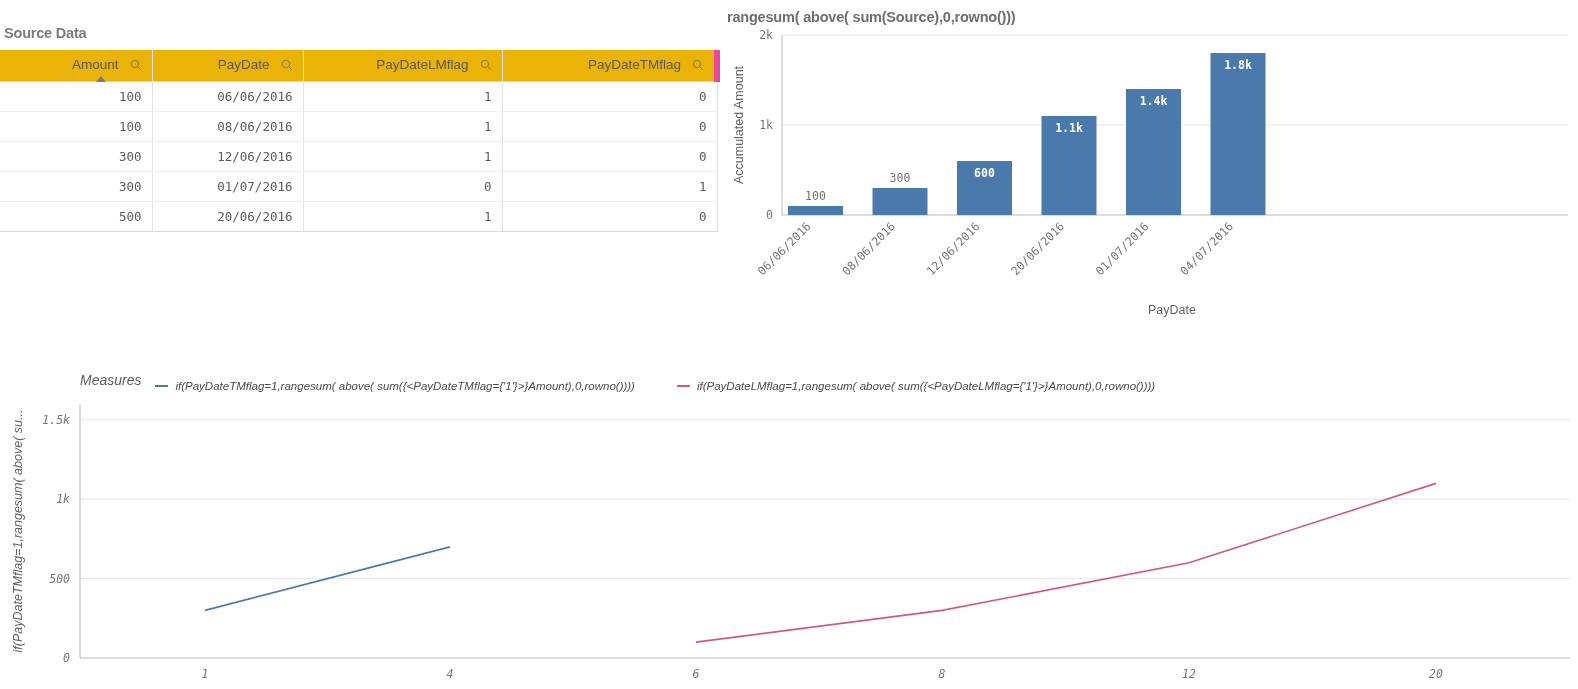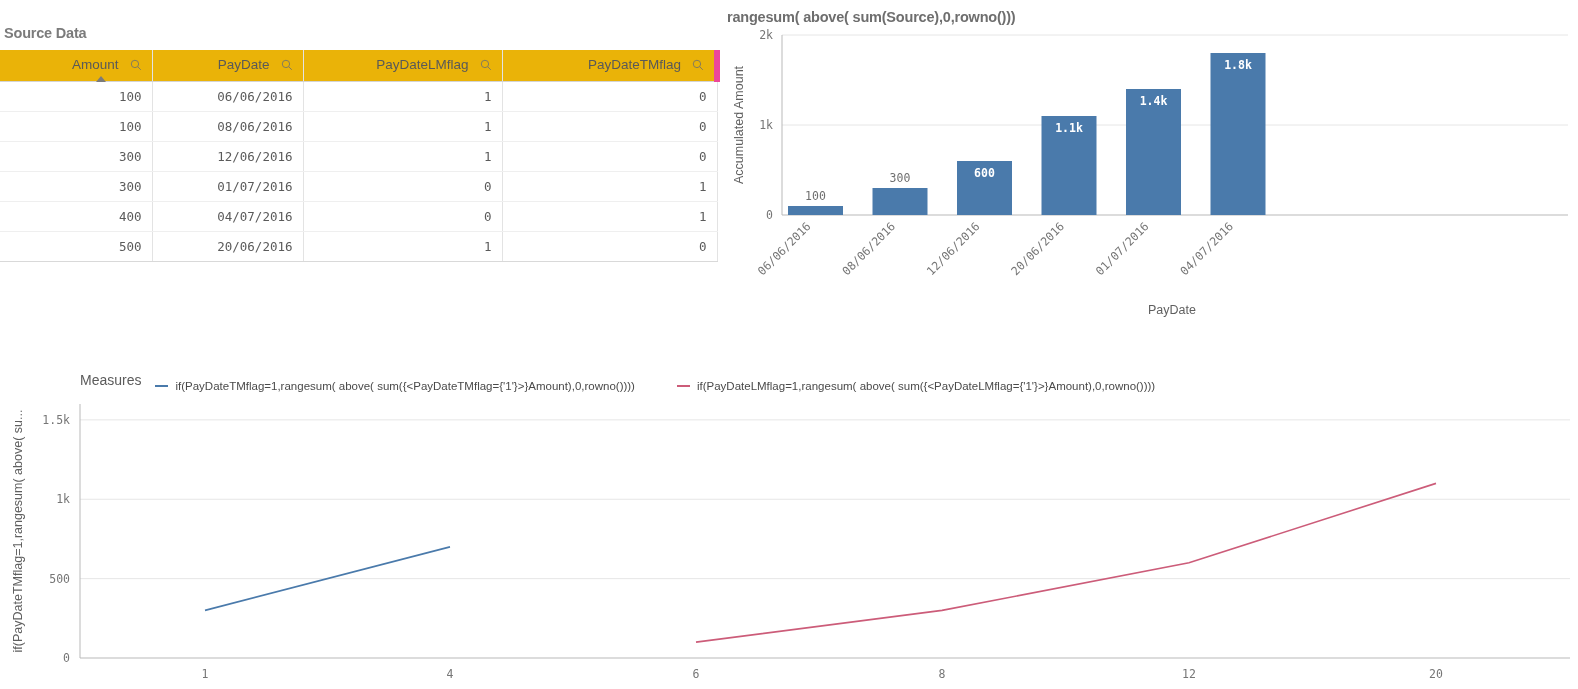--- a/index.html
+++ b/index.html
@@ -50,21 +50,21 @@
   .bar-val { font-family: "DejaVu Sans Mono", monospace; font-size: 11.5px; fill: #6f6f6f; }
   .bar-val-in { font-family: "DejaVu Sans Mono", monospace; font-size: 11.5px; fill: #ffffff; font-weight: bold; }
   .gridline { stroke: #e6e6e6; stroke-width: 1; }
   .axisline { stroke: #b9b9b9; stroke-width: 1; }
 
   
   #bar-panel { position: absolute; left: 725px; top: 0; width: 853px; height: 345px; }
   #bar-panel .chart-title { padding-top: 9px; padding-left: 2px; }
 
   
-  #line-panel { position: absolute; left: 0; top: 358px; width: 1306px; height: 331px; }
+  #line-panel { position: absolute; left: 0; top: 358px; width: 1306px; height: 331px; font-style: italic; }
   #legend {
     position: absolute; left: 80px; top: 10px; display: flex;
     align-items: center; gap: 10px; white-space: nowrap;
   }
   .legend-title { font-size: 14px; color: #5b5b5b; margin-right: 4px; }
   .legend-entry { display: flex; align-items: center; gap: 7px; margin-top: 12px; }
   .legend-dash { display: inline-block; width: 13px; height: 2px; }
   .legend-text { font-size: 11.5px; color: #4a4a4a; }
   .legend-gap { width: 22px; }
 </style>
@@ -139,26 +139,20 @@
           </tr>
           <tr>
             <td>300</td>
             <td>12/06/2016</td>
             <td>1</td>
             <td>0</td>
           </tr>
           <tr>
             <td>300</td>
             <td>01/07/2016</td>
-            <td>0</td>
-            <td>1</td>
-          </tr>
-          <tr>
-            <td>400</td>
-            <td>04/07/2016</td>
             <td>0</td>
             <td>1</td>
           </tr>
           <tr>
             <td>500</td>
             <td>20/06/2016</td>
             <td>1</td>
             <td>0</td>
           </tr>
         </tbody>

